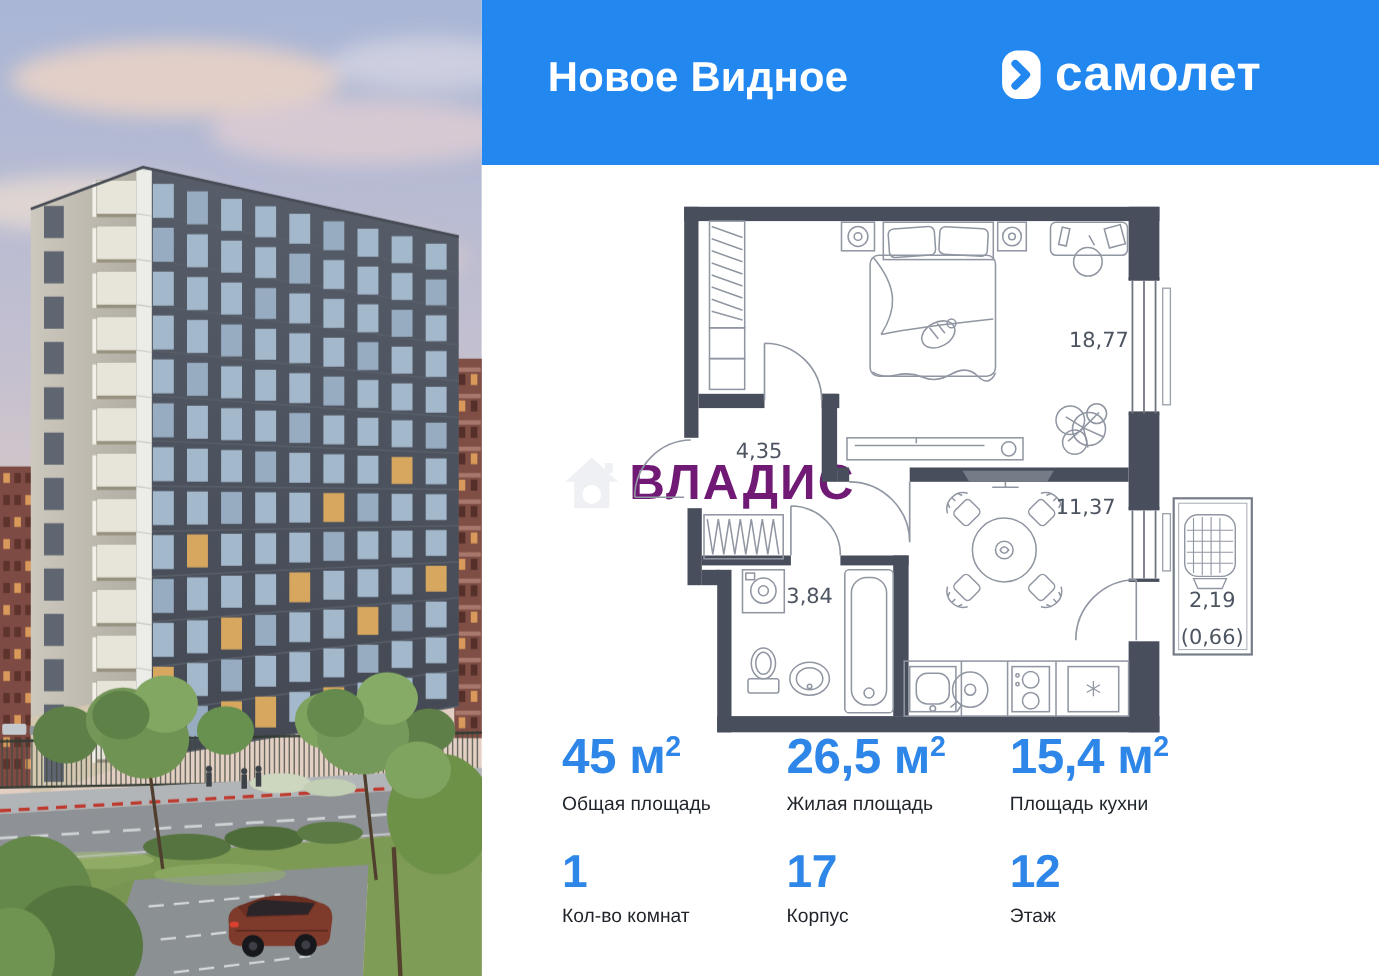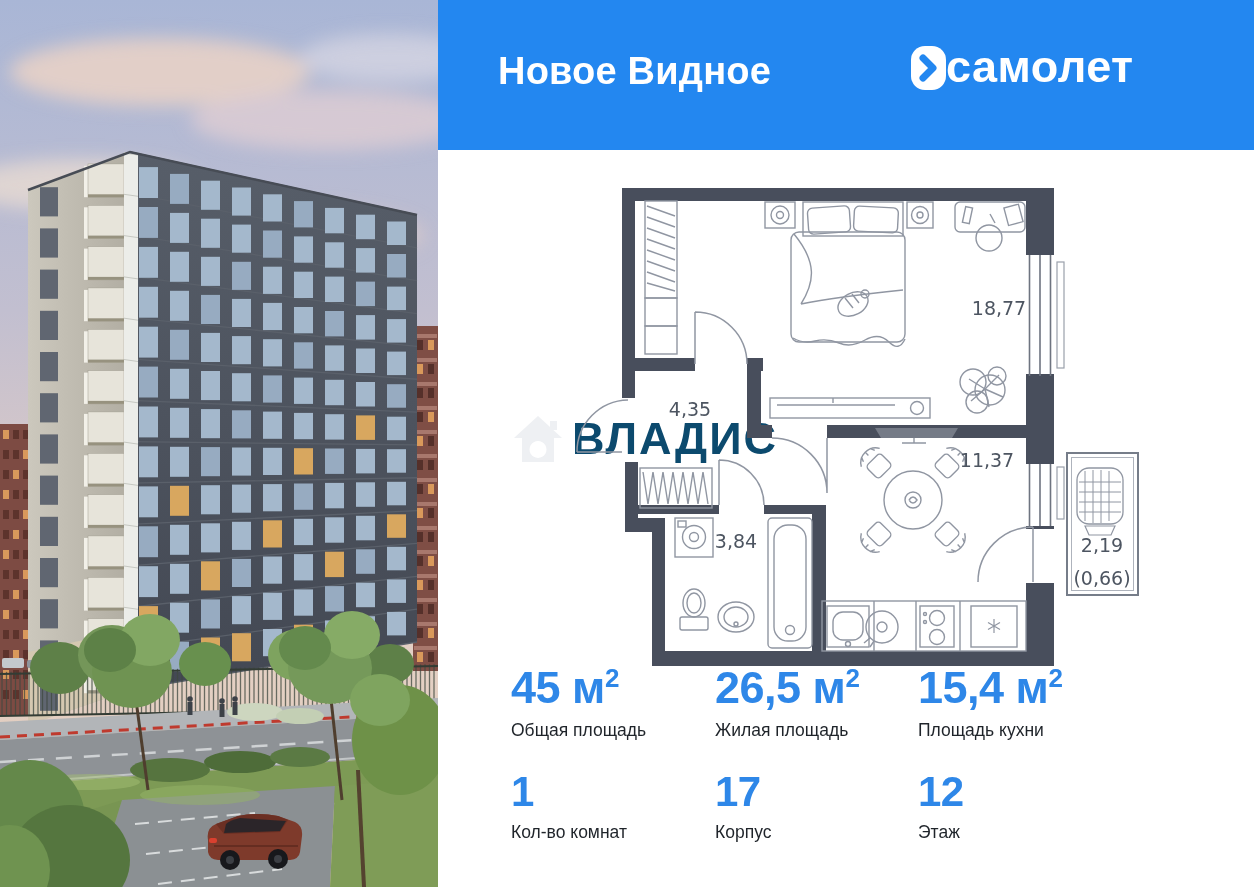--- a/index.html
+++ b/index.html
@@ -1,24 +1,24 @@
 <!DOCTYPE html>
 <html><head>
 <meta charset="utf-8">
 <style>
   html,body{margin:0;padding:0;}
   body{width:1254px;height:887px;position:relative;background:#ffffff;overflow:hidden;
        font-family:"Liberation Sans",sans-serif;}
   .photo{position:absolute;left:0;top:0;width:438px;height:887px;}
   .header{position:absolute;left:438px;top:0;width:894px;height:150px;background:#2387F0;}
   .project-title{position:absolute;left:60px;top:50px;color:#ffffff;font-size:38px;font-weight:700;letter-spacing:.2px;}
-  .brand{position:absolute;left:473px;top:46px;display:flex;align-items:center;gap:0;}
+  .brand{position:absolute;left:473px;top:46px;display:flex;align-items:center;gap:13px;}
   .brand-icon{width:35px;height:44px;background:#ffffff;border-radius:14px;display:flex;align-items:center;justify-content:center;}
   .brand-text{color:#ffffff;font-size:45px;font-weight:700;letter-spacing:.5px;line-height:1;margin-top:-4px;}
-  .watermark{position:absolute;left:512px;top:413px;display:flex;align-items:center;gap:8px;color:#0c4a6e;z-index:1;}
+  .watermark{position:absolute;left:512px;top:413px;display:flex;align-items:center;gap:8px;color:#701a75;z-index:1;}
   .watermark-text{font-size:45px;font-weight:700;letter-spacing:2px;}
   .plan{position:absolute;left:565px;top:186px;width:575px;height:480px;z-index:2;}
   .plan text{font-family:"DejaVu Sans",sans-serif;font-size:19px;}
   .stat{position:absolute;z-index:3;}
   .stat-value{font-size:45px;font-weight:700;line-height:.95;letter-spacing:-.5px;white-space:nowrap;}
   .stat.secondary .stat-value{font-size:42px;}
   .stat-value sup{font-size:26px;}
   .stat-label{margin-top:10px;font-size:17.5px;color:#1f242a;}
 </style>
 </head>

